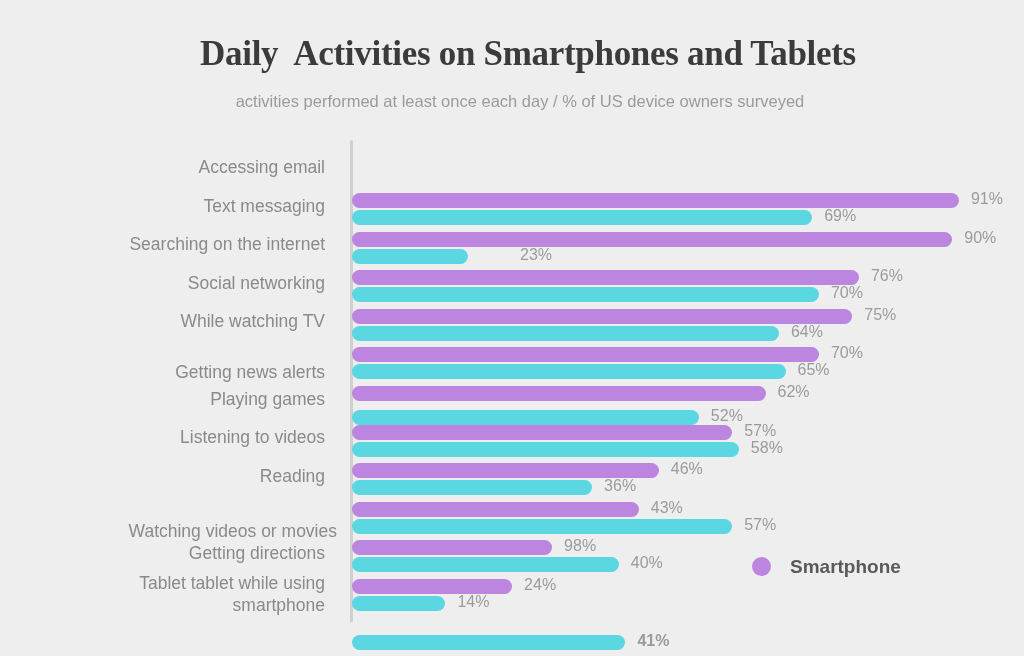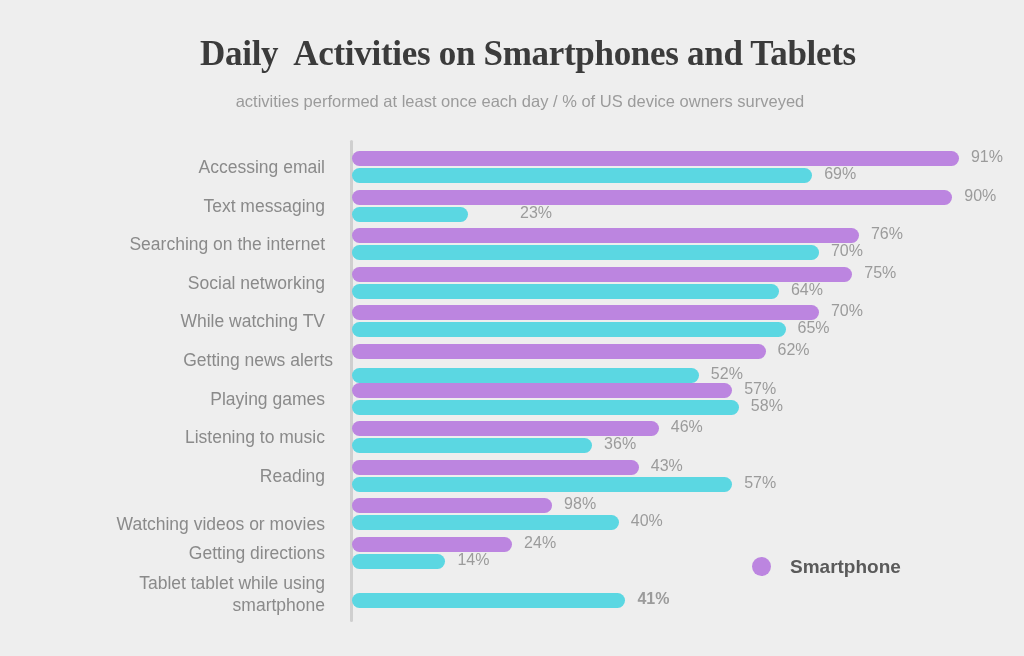--- a/index.html
+++ b/index.html
@@ -80,20 +80,21 @@
     font-size: 17.5px;
     color: #8a8a8a;
     line-height: 22px;
     white-space: pre-line;
   }
 
   .bar-track {
     position: absolute;
     left: 352px;
     height: 15px;
+    margin-top: 42px;
   }
   .bar {
     position: absolute;
     left: 0;
     top: 0;
     height: 15px;
     border-radius: 8px;
   }
   .bar.smartphone { background: #bc85e0; }
   .bar.tablet     { background: #5bd7e2; }
@@ -194,21 +195,21 @@
         <div class="bar-track" style="top: 0px; width: 466.9px;">
           <div class="bar smartphone" style="width: 466.9px;"></div>
           <div class="bar-value" style="left: 478.9px;">70%</div>
         </div>
         <div class="bar-track" style="top: 17px; width: 433.55px;">
           <div class="bar tablet" style="width: 433.55px;"></div>
           <div class="bar-value" style="left: 445.55px;">65%</div>
         </div>
       </div>
       <div class="row" style="top: 344px;">
-        <div class="row-label" style="top: 5px; margin-left: 8px;">Getting news alerts</div>
+        <div class="row-label" style="top: 17px;">Getting news alerts</div>
         <div class="bar-track" style="top: 0px; width: 413.54px;">
           <div class="bar smartphone" style="width: 413.54px;"></div>
           <div class="bar-value" style="left: 425.54px;">62%</div>
         </div>
         <div class="bar-track" style="top: 24px; width: 346.84px;">
           <div class="bar tablet" style="width: 346.84px;"></div>
           <div class="bar-value" style="left: 358.84px;">52%</div>
         </div>
       </div>
       <div class="row" style="top: 382.6px;">
@@ -216,21 +217,21 @@
         <div class="bar-track" style="top: 0px; width: 380.19px;">
           <div class="bar smartphone" style="width: 380.19px;"></div>
           <div class="bar-value" style="left: 392.19px;">57%</div>
         </div>
         <div class="bar-track" style="top: 17px; width: 386.86px;">
           <div class="bar tablet" style="width: 386.86px;"></div>
           <div class="bar-value" style="left: 398.86px;">58%</div>
         </div>
       </div>
       <div class="row" style="top: 421.2px;">
-        <div class="row-label" style="top: 5px;">Listening to music</div>
+        <div class="row-label" style="top: 5px;">Listening to videos</div>
         <div class="bar-track" style="top: 0px; width: 306.82px;">
           <div class="bar smartphone" style="width: 306.82px;"></div>
           <div class="bar-value" style="left: 318.82px;">46%</div>
         </div>
         <div class="bar-track" style="top: 17px; width: 240.12px;">
           <div class="bar tablet" style="width: 240.12px;"></div>
           <div class="bar-value" style="left: 252.12px;">36%</div>
         </div>
       </div>
       <div class="row" style="top: 459.8px;">
@@ -238,21 +239,21 @@
         <div class="bar-track" style="top: 0px; width: 286.81px;">
           <div class="bar smartphone" style="width: 286.81px;"></div>
           <div class="bar-value" style="left: 298.81px;">43%</div>
         </div>
         <div class="bar-track" style="top: 17px; width: 380.19px;">
           <div class="bar tablet" style="width: 380.19px;"></div>
           <div class="bar-value" style="left: 392.19px;">57%</div>
         </div>
       </div>
       <div class="row" style="top: 498.4px;">
-        <div class="row-label" style="top: 15px;">Watching videos or movies</div>
+        <div class="row-label" style="top: 22px; margin-left: 12px;">Watching videos or movies</div>
         <div class="bar-track" style="top: 0px; width: 200.1px;">
           <div class="bar smartphone" style="width: 200.1px;"></div>
           <div class="bar-value" style="left: 212.1px;">98%</div>
         </div>
         <div class="bar-track" style="top: 17px; width: 266.8px;">
           <div class="bar tablet" style="width: 266.8px;"></div>
           <div class="bar-value" style="left: 278.8px;">40%</div>
         </div>
       </div>
       <div class="row" style="top: 537px;">

